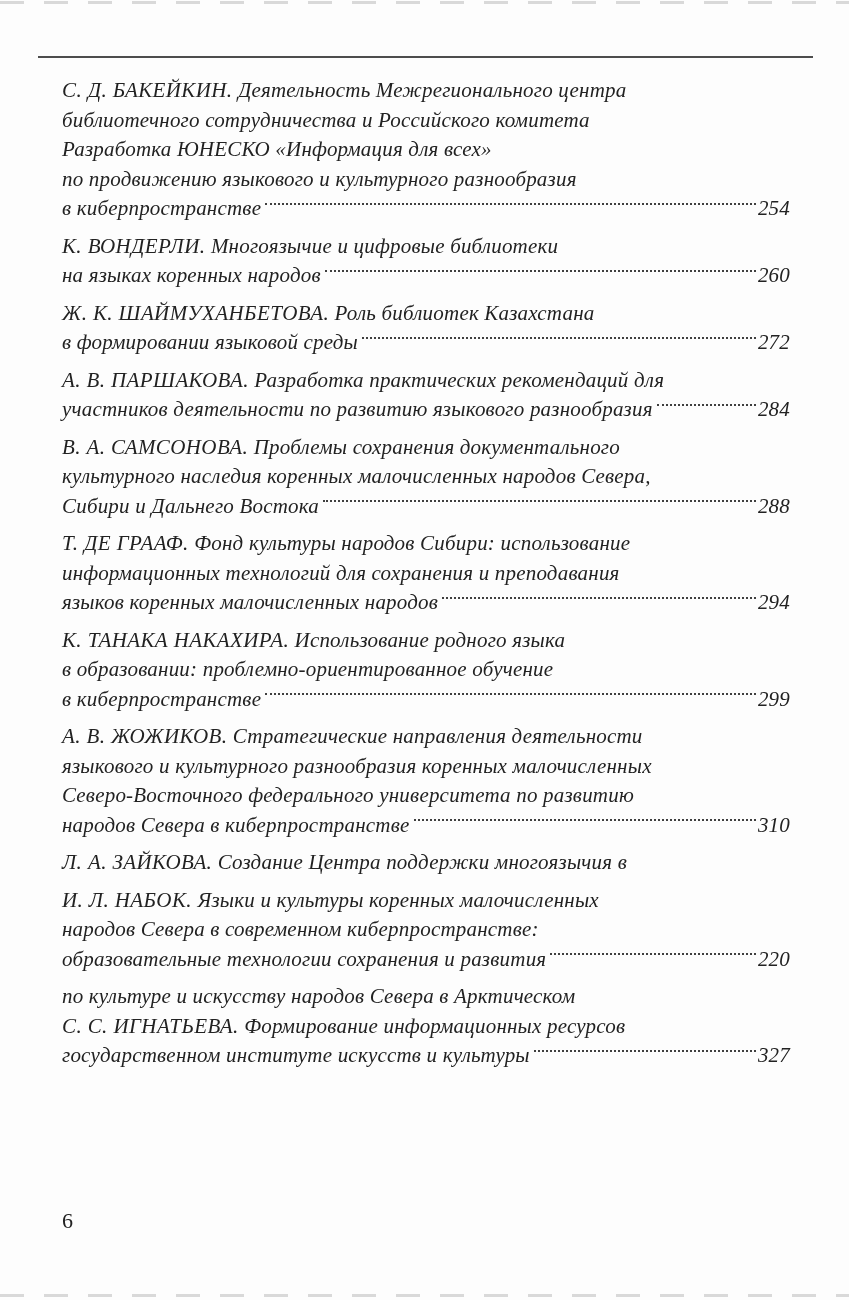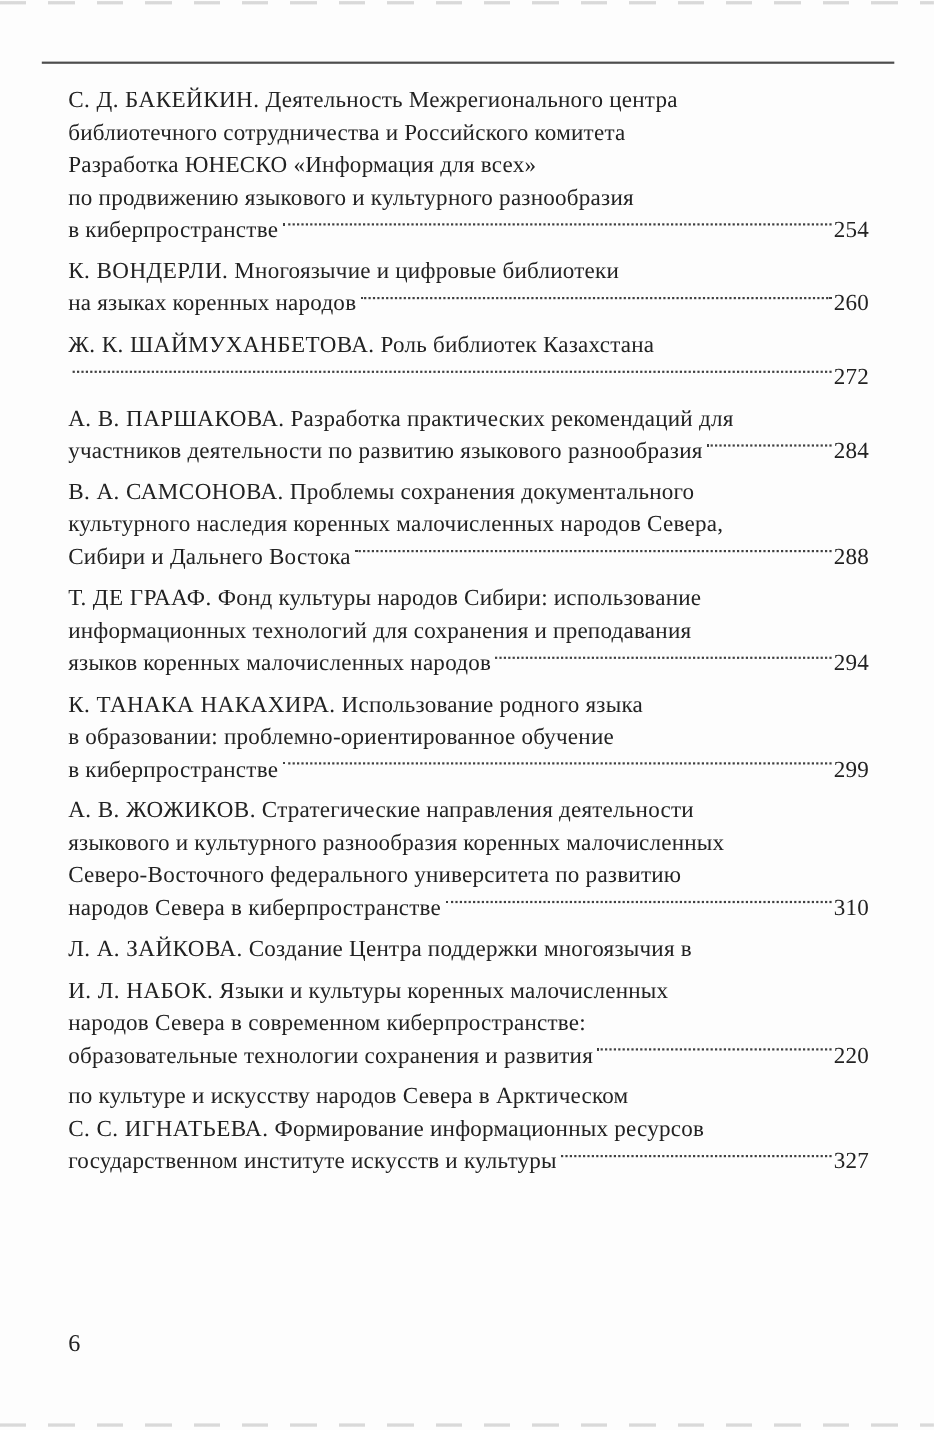--- a/index.html
+++ b/index.html
@@ -15,21 +15,21 @@
     position: absolute; left: 0; right: 0; height: 3px;
     background: repeating-linear-gradient(90deg, #d9d9d9 0 24px, transparent 24px 44px);
   }
   .edge-dashes.top { top: 1px; }
   .edge-dashes.bottom { bottom: 3px; }
   .top-rule {
     position: absolute; top: 56px; left: 38px; right: 36px; height: 2px;
     background: #4d4d4d;
   }
   .toc {
-    position: absolute; top: 76px; left: 62px; right: 59px;
+    position: absolute; top: 76px; left: 62px; right: 59px; font-style: italic;
   }
   .entry { margin: 0 0 8px 0; }
   .line {
     font-size: 21px; line-height: 29.5px;
     letter-spacing: 0.2px;
   }
   .author { letter-spacing: 0.4px; }
   .lastline { display: flex; align-items: center; }
   .lasttext { white-space: nowrap; }
   .leader {
@@ -66,20 +66,21 @@
         <div class="line"><span class="author">К. ВОНДЕРЛИ.</span> <span class="rest">Многоязычие и цифровые библиотеки</span></div>
         <div class="line lastline">
           <span class="lasttext">на языках коренных народов</span>
           <span class="leader"></span>
           <span class="pagenum">260</span>
         </div>
       </div>
       <div class="entry">
         <div class="line"><span class="author">Ж. К. ШАЙМУХАНБЕТОВА.</span> <span class="rest">Роль библиотек Казахстана</span></div>
         <div class="line lastline">
+          <span class="lasttext">в формировании языковой среды</span>
           <span class="leader"></span>
           <span class="pagenum">272</span>
         </div>
       </div>
       <div class="entry">
         <div class="line"><span class="author">А. В. ПАРШАКОВА.</span> <span class="rest">Разработка практических рекомендаций для</span></div>
         <div class="line lastline">
           <span class="lasttext">участников деятельности по развитию языкового разнообразия</span>
           <span class="leader"></span>
           <span class="pagenum">284</span>

